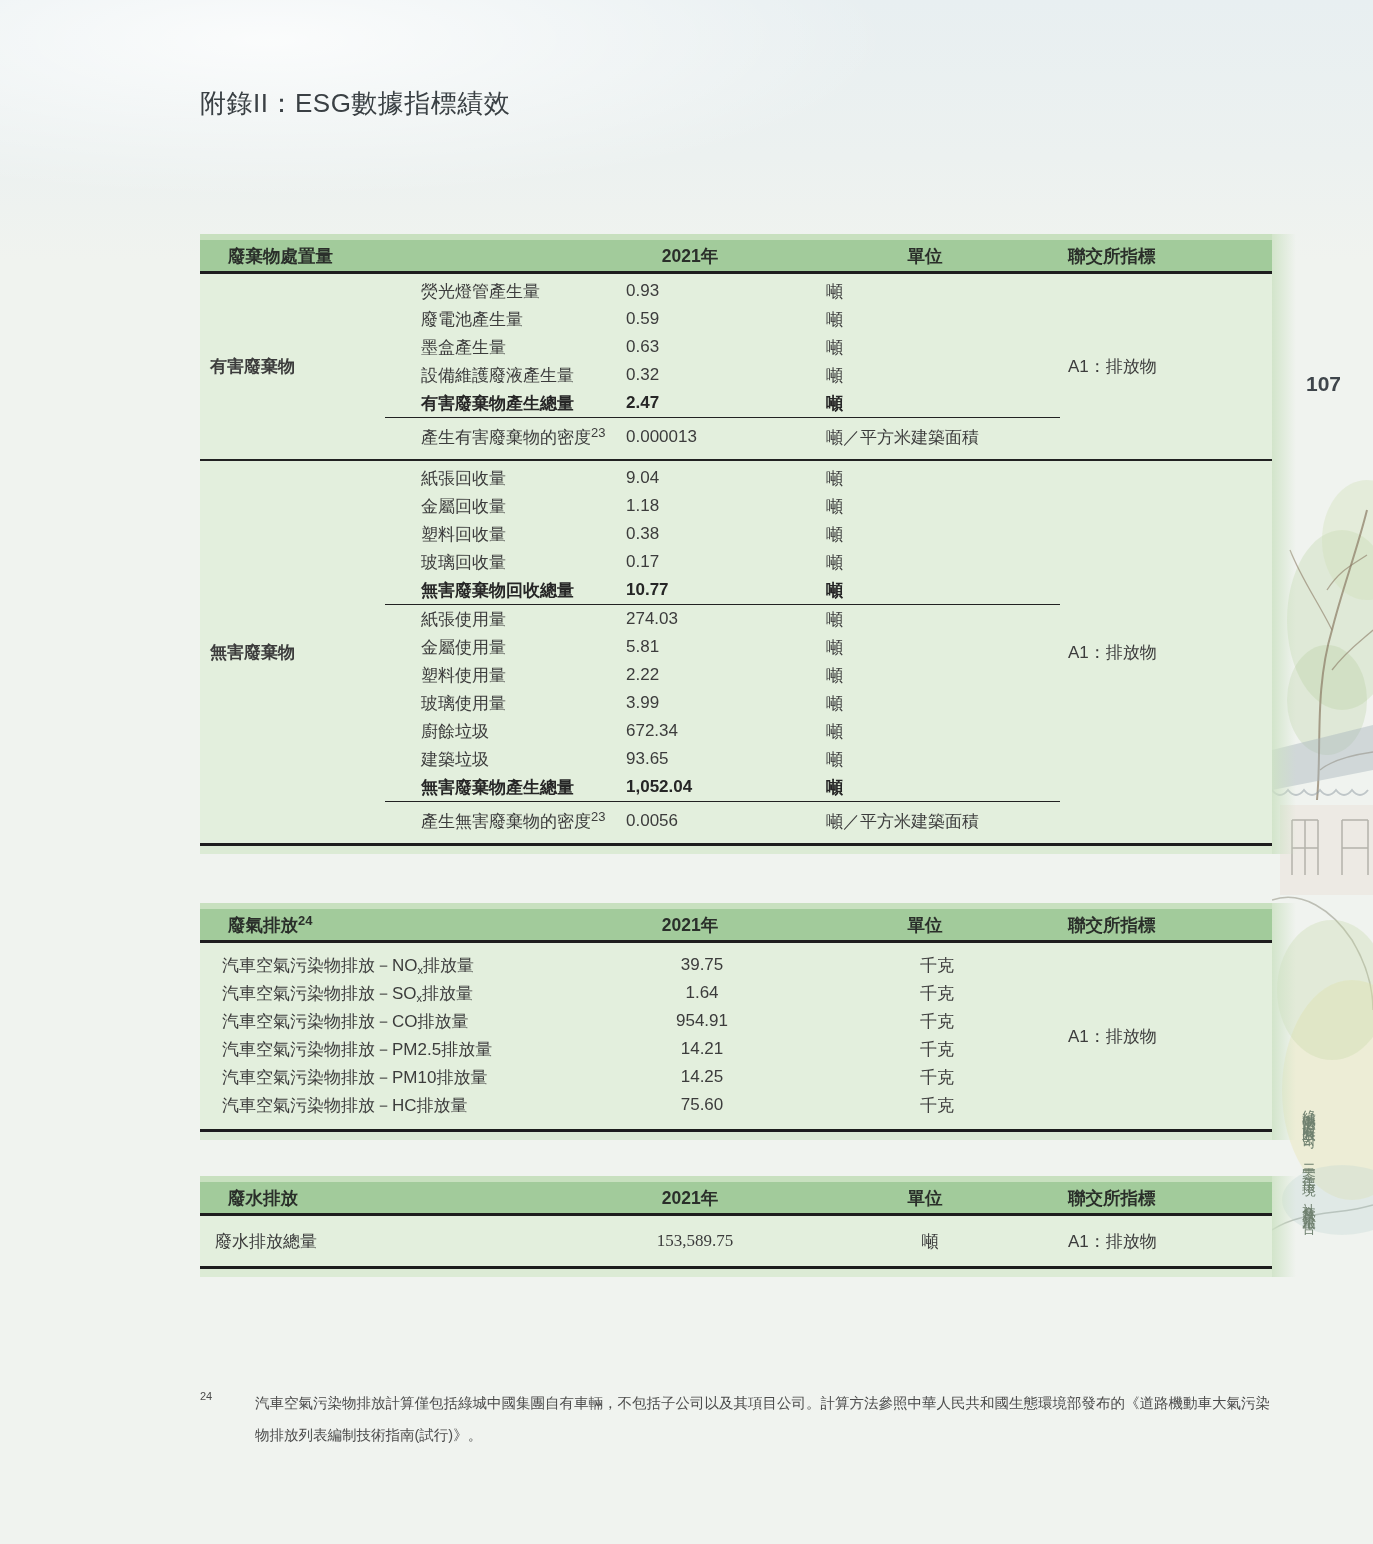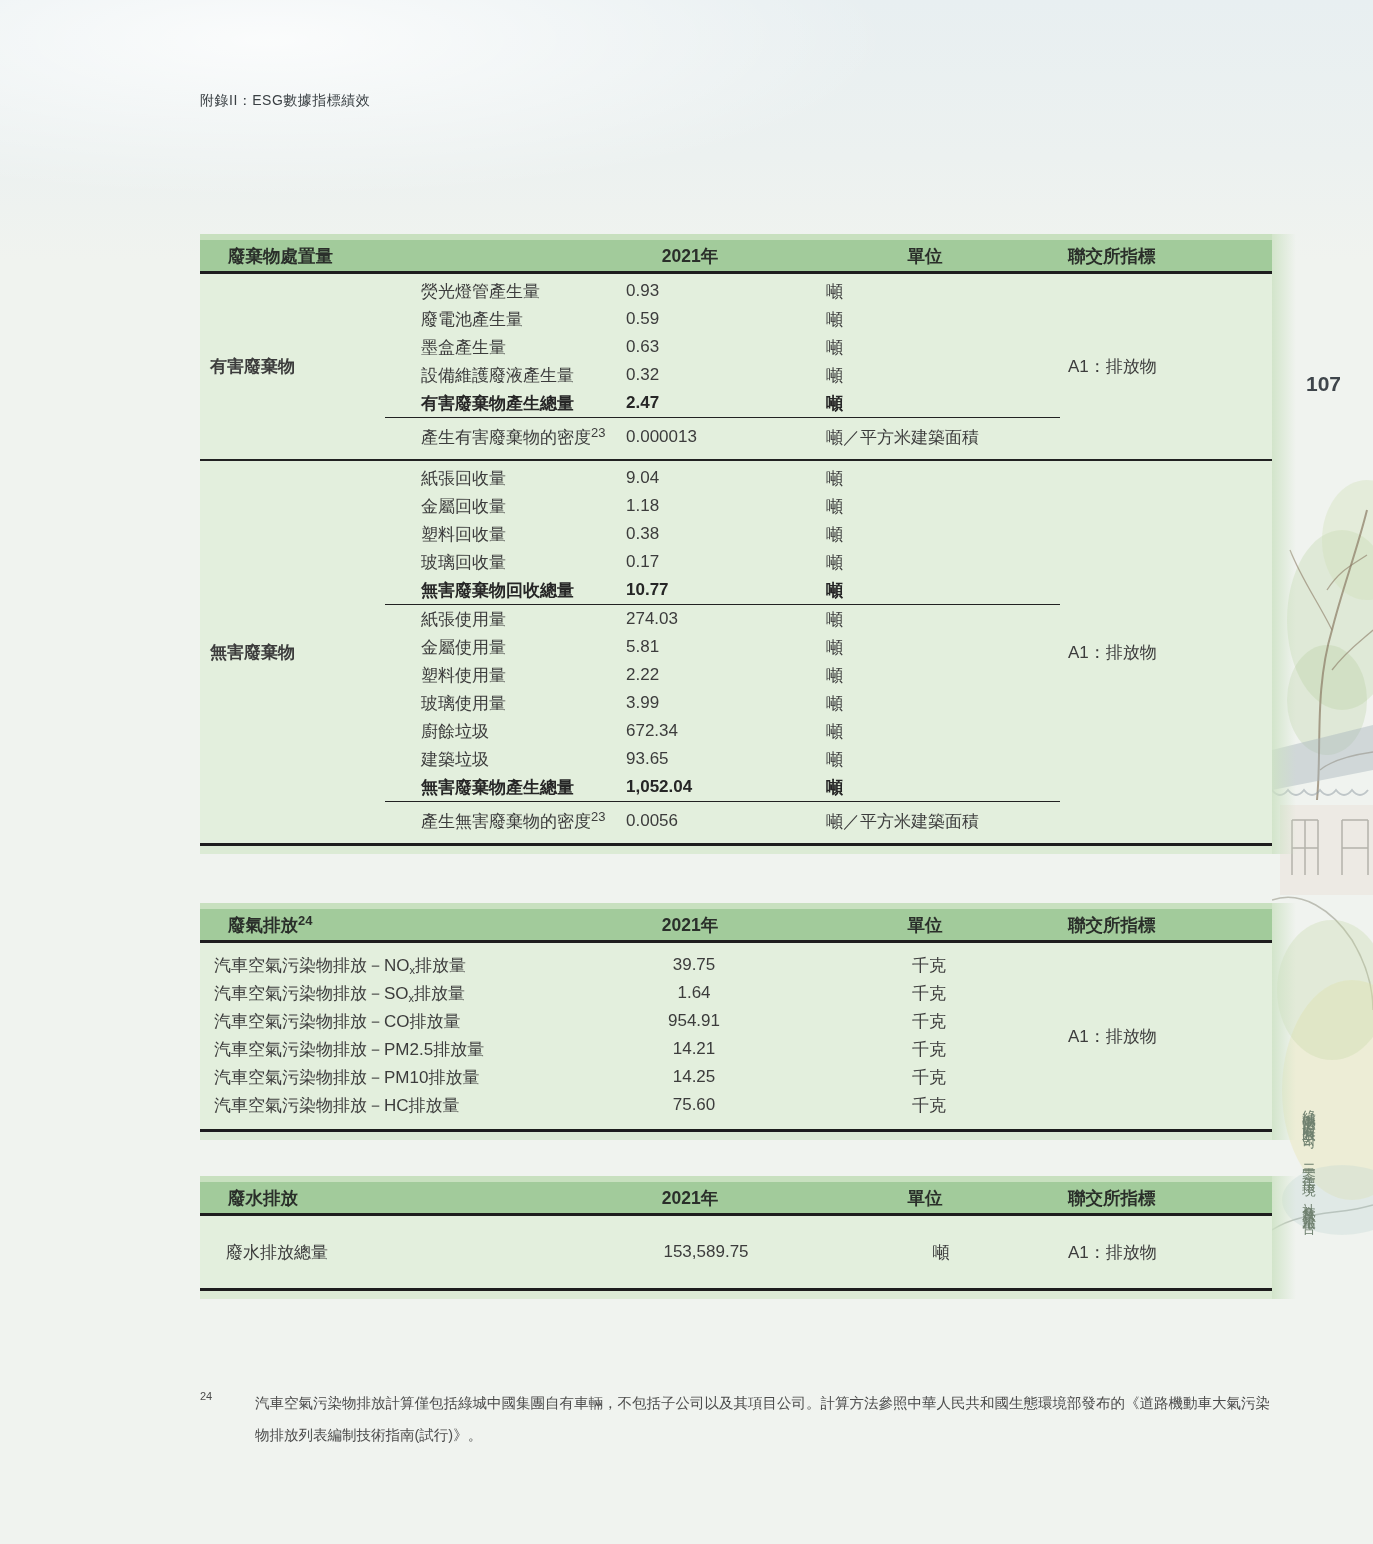--- a/index.html
+++ b/index.html
@@ -21,22 +21,22 @@
   }
   .wash-top{
     position:absolute;left:0;top:0;width:1373px;height:260px;
     background:linear-gradient(180deg,#e8eff1 0%,#ecf1f0 60%,rgba(240,243,239,0) 100%);
   }
   .wash-top2{
     position:absolute;left:0;top:0;width:900px;height:200px;
     background:radial-gradient(ellipse at 30% 20%,rgba(255,255,255,.8),rgba(255,255,255,0) 70%);
   }
   .page-header{
-    position:absolute;left:200px;top:92px;
-    font-size:14px;font-weight:400;color:#3a4044;letter-spacing:.5px;
+    position:absolute;left:200px;top:86px;
+    font-size:26px;font-weight:400;color:#3a4044;letter-spacing:.5px;
   }
   .page-number{
     position:absolute;left:1306px;top:372px;
     font-size:21px;color:#3f454b;font-weight:bold;
   }
   .sidebar-vertical{
     position:absolute;left:1302px;top:1098px;height:430px;
     writing-mode:vertical-rl;
     font-size:13.5px;color:#6f806f;letter-spacing:3px;line-height:1;
   }
@@ -72,21 +72,21 @@
   .group-cell{align-self:center;padding-left:10px;font-weight:bold;}
   .hkex-cell{align-self:center;padding-left:8px;}
   .t-row{display:grid;grid-template-columns:205px 200px 270px;height:28px;align-items:center;margin-left:36px;}
   .t-row.tall{height:38px;}
   .t-row.bold{font-weight:700;color:#262626;}
   .t-row .value,.t-row .unit{text-align:left;}
   .subline{border-top:1.5px solid #222;}
 
   
   .body2{display:grid;grid-template-columns:860px 212px;}
-  .rows2{padding:8px 4px 10px;}
+  .rows2{padding:8px 12px 10px;}
   .t-row2{display:grid;grid-template-columns:390px 200px 270px;height:28px;align-items:center;}
   .t-row2 .label{padding-left:10px;}
   .t-row2 .value,.t-row2 .unit{text-align:center;}
   .t-row2.single{height:40px;}
   sub{font-size:11px;vertical-align:-3px;}
   sup{font-size:13px;vertical-align:6px;}
   .tbl-head sup{font-weight:700;}
 
   
   .footnote{position:absolute;left:200px;top:1388px;width:1078px;font-size:14.5px;color:#4c4c4c;}
@@ -294,21 +294,21 @@
 
 <div class="tbl-block" id="water-table">
   <div class="strip-top"></div>
   <div class="tbl-head">
     <span class="title">廢水排放</span>
     <span class="th-year">2021年</span>
     <span class="th-unit">單位</span>
     <span class="th-hkex">聯交所指標</span>
   </div>
   <div class="tbl-body body2">
-    <div class="rows2" style="padding:16px;">
+    <div class="rows2" style="padding:5px;font-family:Liberation Serif, serif;">
       <div class="t-row2 single">
         <span class="label">廢水排放總量</span>
         <span class="value">153,589.75</span>
         <span class="unit">噸</span>
       </div>
     </div>
     <span class="hkex-cell">A1：排放物</span>
   </div>
   <div class="strip-bottom"></div>
 </div>

